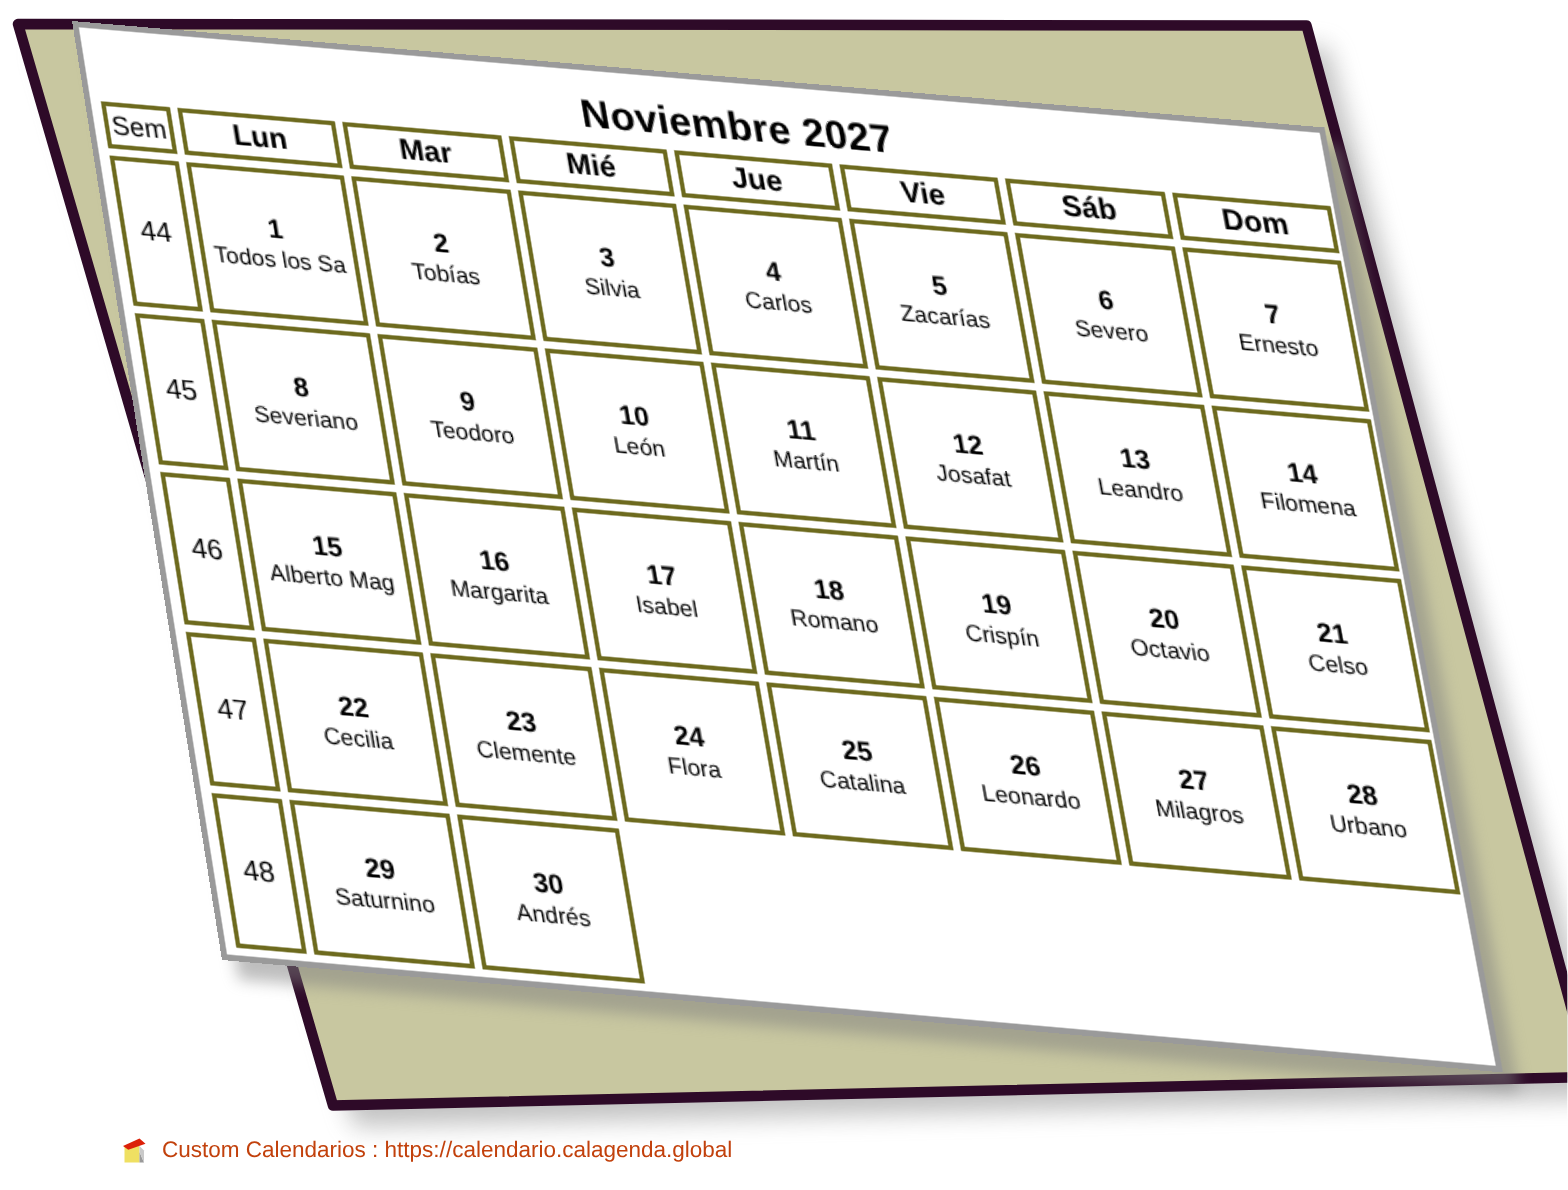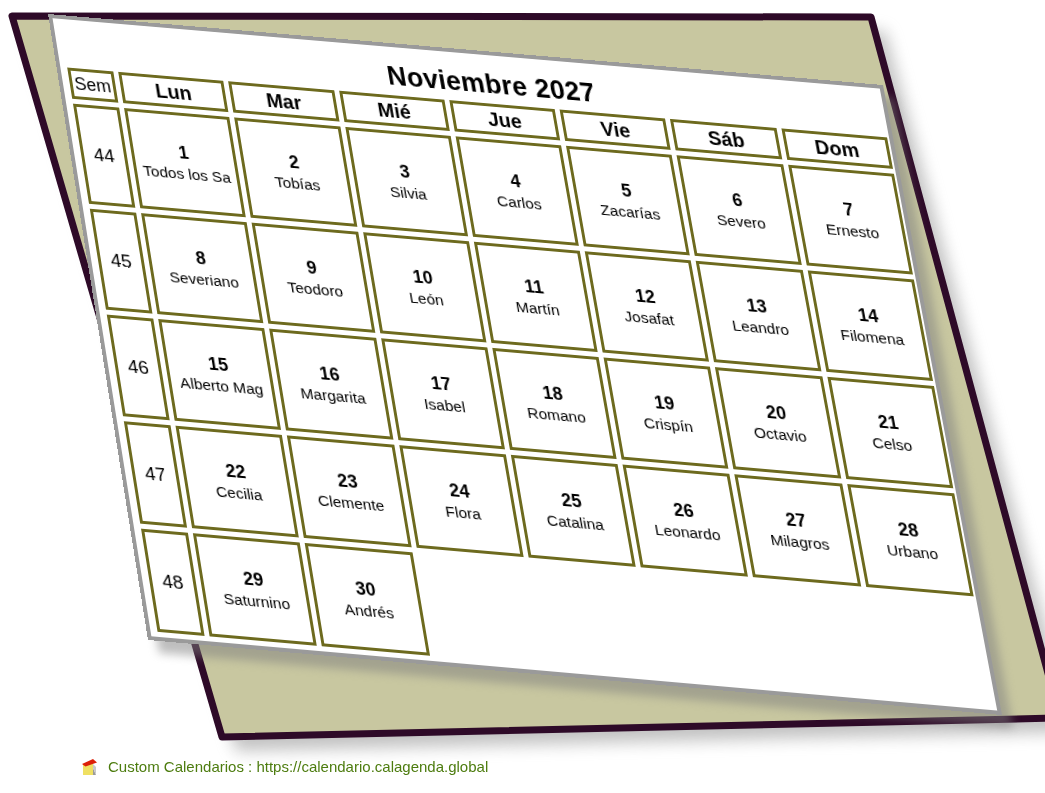--- a/index.html
+++ b/index.html
@@ -18,21 +18,21 @@
   .row{display:grid;grid-template-columns:47px repeat(7,1fr);gap:5px;}
   .hrow{height:32px;}
   .brow{height:102px;}
   .cell{border:3px solid #6d6a1e;background:#fff;display:flex;flex-direction:column;align-items:center;justify-content:center;overflow:hidden;color:#000;box-sizing:border-box;}
   .hcell{font-weight:bold;font-size:20px;}
   .semcell{font-weight:normal;font-size:18px;}
   .wkcell{font-size:19px;}
   .num{font-weight:bold;font-size:18px;line-height:23px;}
   .dname{font-size:15.5px;line-height:19px;white-space:nowrap;}
 
-  .footer{position:absolute;left:81px;top:757px;display:flex;align-items:center;gap:9px;font-size:15px;color:#4d7c0f;}
+  .footer{position:absolute;left:81px;top:757px;display:flex;align-items:center;gap:9px;font-size:15px;color:#c2410c;}
   .footer svg{display:block;}
 </style>
 </head>
 <body>
 
 <div id="canvas">
 
   <svg class="bg-svg" width="1045" height="793" viewBox="0 0 1045 793">
     <defs>
       <filter id="soft" x="-20%" y="-20%" width="140%" height="140%">

